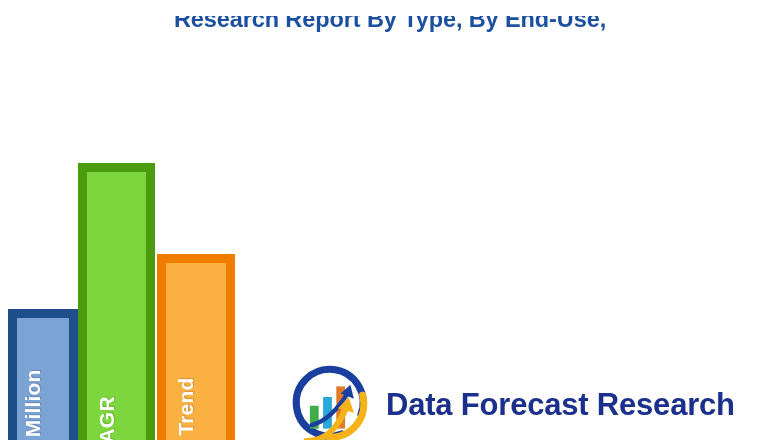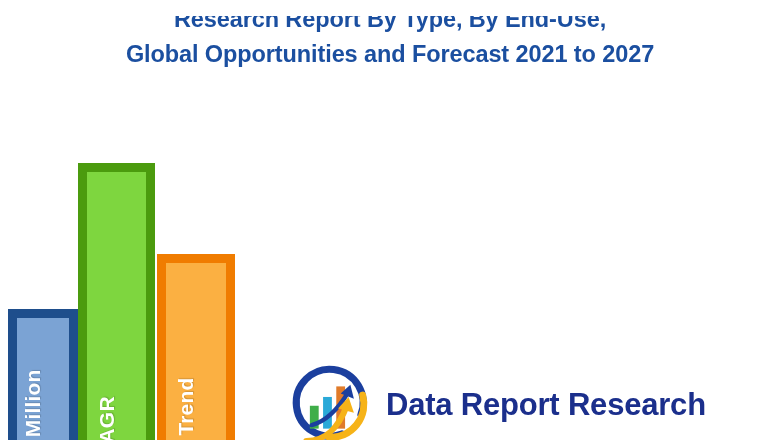--- a/index.html
+++ b/index.html
@@ -120,21 +120,20 @@
     line-height: 1;
   }
 </style>
 </head>
 <body>
 
 <div id="page">
 
   <div class="title-block">
     <span class="title-line">Research Report By Type, By End-Use,</span>
-    <span class="title-line">Global Opportunities and Forecast 2021 to 2027</span>
   </div>
 
   <div class="chart">
 
     <div class="bar" id="bar-usd">
       <div class="inner"></div>
       <span class="blabel">USD XX Million</span>
     </div>
 
     <div class="bar" id="bar-cagr">
@@ -161,16 +160,16 @@
         <rect x="41" y="42" width="10" height="36" fill="#2aa9d8"></rect>
         <rect x="56" y="30" width="10" height="48" fill="#e07b2a"></rect>
 
         <path d="M 28 74 C 44 70 58 56 70 36" fill="none" stroke="#1b3f9e" stroke-width="5" stroke-linecap="round"></path>
         <path d="M 72 28 L 76 44 L 61 38 Z" fill="#1b3f9e"></path>
 
         <path d="M 22 92 C 44 92 58 78 68 52" fill="none" stroke="#f6b318" stroke-width="7" stroke-linecap="round"></path>
         <path d="M 70 42 L 76 60 L 58 55 Z" fill="#f6b318"></path>
       </svg>
     </span>
-    <span class="logo-word">Data Report Research</span>
+    <span class="logo-word">Data Forecast Research</span>
   </div>
 
 </div>
 
 </body></html>

